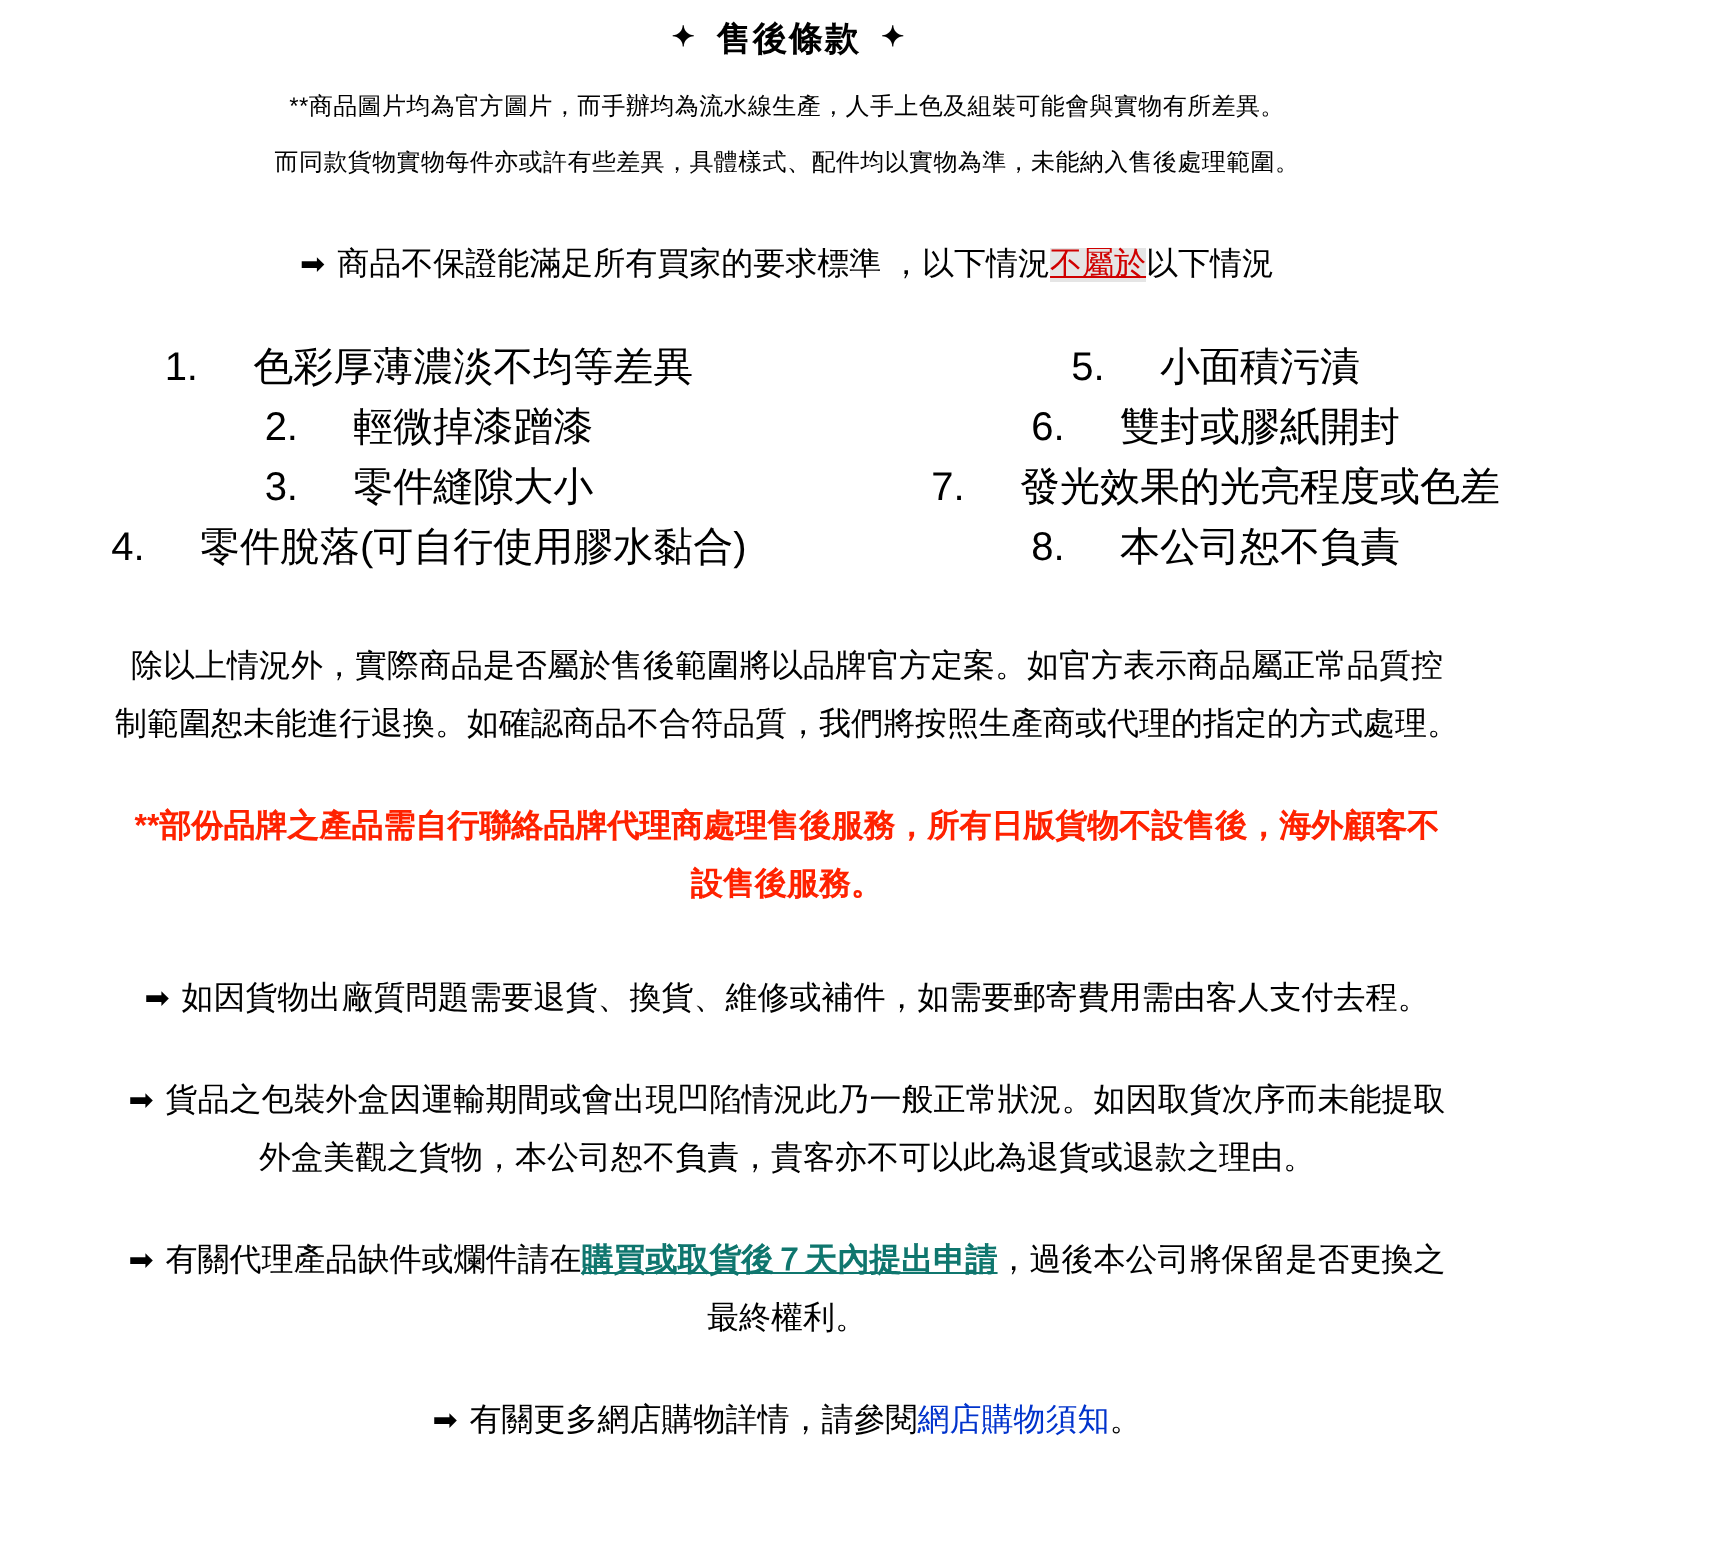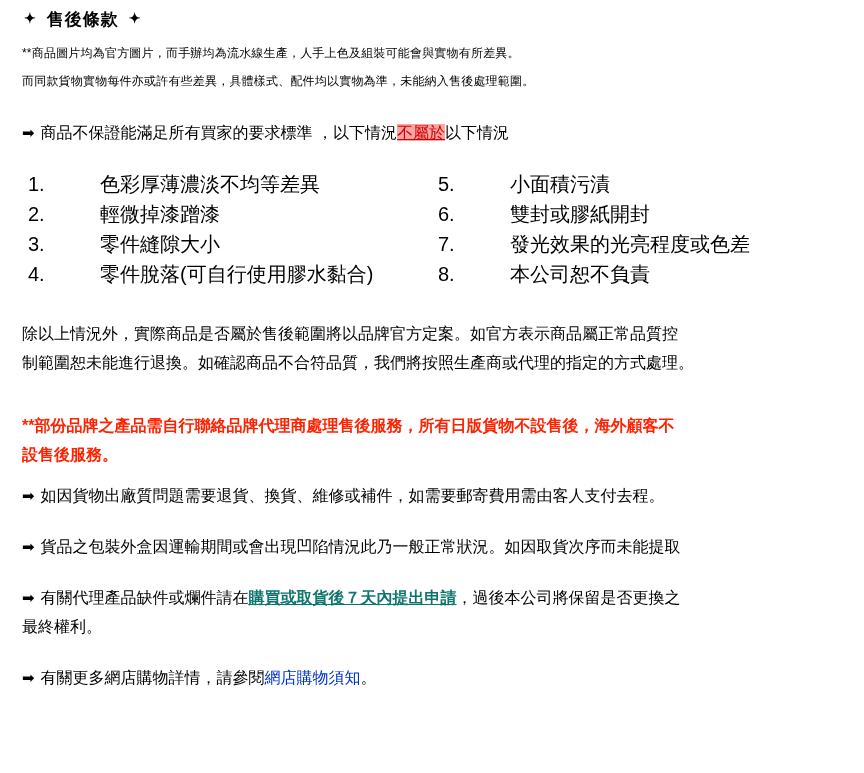--- a/index.html
+++ b/index.html
@@ -13,20 +13,21 @@
     font-family: "Liberation Sans", sans-serif;
     color: #000000;
     overflow: hidden;
   }
   .page {
     position: relative;
     width: 779px;
     height: 773px;
     padding: 6px 14px 0 22px;
     box-sizing: border-box;
+    text-align: center;
   }
   .title-line {
     font-size: 17px;
     font-weight: bold;
     letter-spacing: 1px;
     margin: 2px 0 8px 2px;
   }
   .diamond {
     font-size: 14px;
     vertical-align: 2px;
@@ -48,21 +49,21 @@
   .arrow {
     font-size: 15px;
     margin-right: 6px;
   }
   .line-notice {
     font-size: 16px;
     line-height: 28px;
     margin-bottom: 22px;
   }
   .hl {
-    background: #fca5a5;
+    background: #e5e5e5;
     color: #d00000;
     text-decoration: underline;
   }
   .list-wrap {
     position: relative;
     margin: 8px 0 0 0;
     height: 128px;
   }
   .col {
     position: absolute;
@@ -76,28 +77,28 @@
     white-space: nowrap;
   }
   .li .num {
     display: inline-block;
     width: 72px;
   }
   .spacer-sm { height: 22px; }
   .para-block {
     font-size: 16px;
     line-height: 29px;
-    margin-bottom: 34px;
+    margin-bottom: 22px;
   }
   .red-block {
     color: #ff2200;
     font-weight: bold;
     font-size: 16px;
     line-height: 29px;
-    margin-bottom: 12px;
+    margin-bottom: 28px;
   }
   .arrow-para {
     font-size: 16px;
     line-height: 29px;
     margin-bottom: 22px;
   }
   .red-underline {
     color: #0f766e;
     font-weight: bold;
     text-decoration: underline;
@@ -151,20 +152,21 @@
     <p>**部份品牌之產品需自行聯絡品牌代理商處理售後服務，所有日版貨物不設售後，海外顧客不</p>
     <p>設售後服務。</p>
   </div>
 
   <div class="arrow-para">
     <span class="arrow">➡</span><span>如因貨物出廠質問題需要退貨、換貨、維修或補件，如需要郵寄費用需由客人支付去程。</span>
   </div>
 
   <div class="arrow-para">
     <p><span class="arrow">➡</span><span>貨品之包裝外盒因運輸期間或會出現凹陷情況此乃一般正常狀況。如因取貨次序而未能提取</span></p>
+    <p>外盒美觀之貨物，本公司恕不負責，貴客亦不可以此為退貨或退款之理由。</p>
   </div>
 
   <div class="arrow-para">
     <p><span class="arrow">➡</span><span>有關代理產品缺件或爛件請在</span><span class="red-underline">購買或取貨後７天內提出申請</span><span>，過後本公司將保留是否更換之</span></p>
     <p>最終權利。</p>
   </div>
 
   <div class="arrow-para">
     <span class="arrow">➡</span><span>有關更多網店購物詳情，請參閱</span><a class="link">網店購物須知</a><span>。</span>
   </div>

